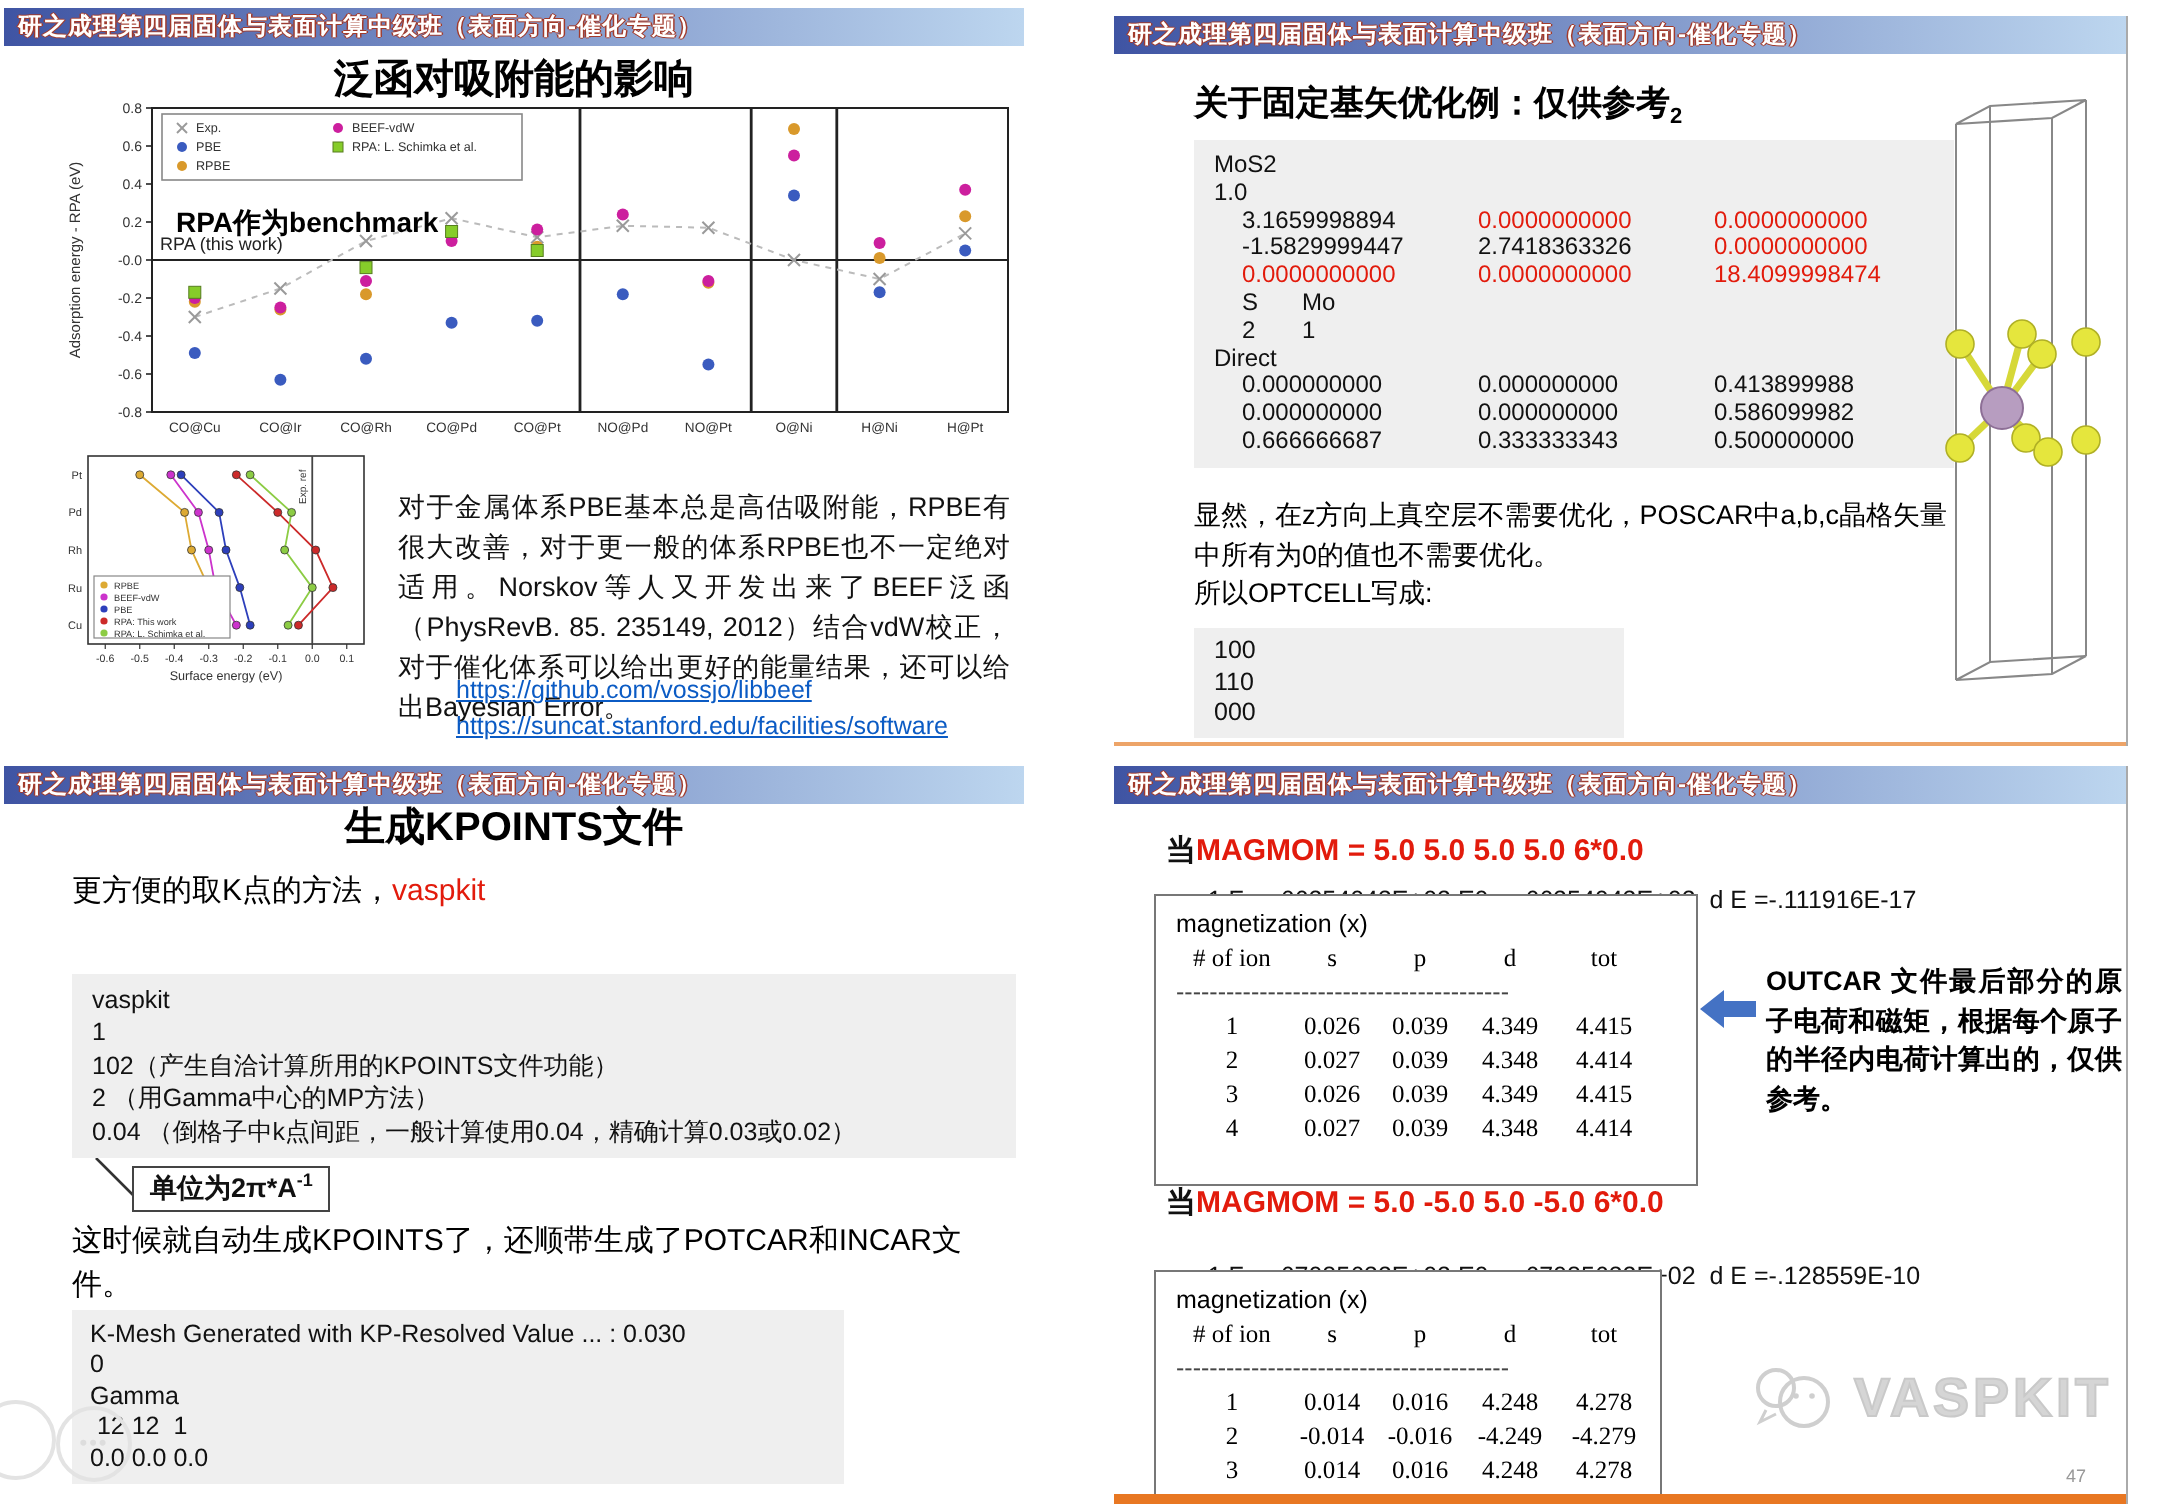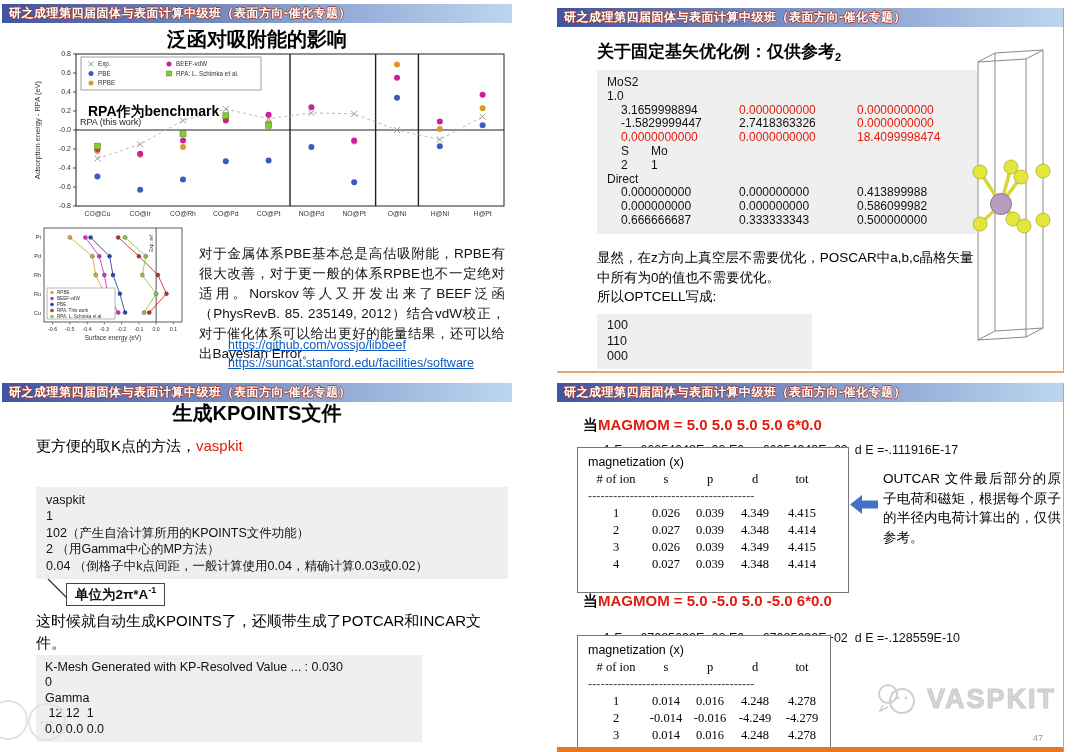--- a/index.html
+++ b/index.html
@@ -364,21 +364,21 @@
           <span>0.027</span>
           <span>0.039</span>
           <span>4.348</span>
           <span>4.414</span>
         </div>
       </div>
 
     <svg style="position:absolute;left:293px;top:112px;" width="28" height="19" viewBox="0 0 28 19">
       <polygon points="0,9.5 12,0 12,5.5 28,5.5 28,13.5 12,13.5 12,19" style="fill:var(--arrow);"></polygon>
     </svg>
-    <div class="note-text" style="position:absolute;left:326px;top:86px;width:178px;">OUTCAR 文件最后部分的原子电荷和磁矩，根据每个原子的半径内电荷计算出的，仅供参考。</div>
+    <div class="note-text" style="position:absolute;left:326px;top:98px;width:178px;font-weight:bold;">OUTCAR 文件最后部分的原子电荷和磁矩，根据每个原子的半径内电荷计算出的，仅供参考。</div>
 
     <div style="position:absolute;left:26px;top:209px;font-size:15px;font-weight:bold;">
       <span>当</span><span class="red">MAGMOM = 5.0 -5.0 5.0 -5.0 6*0.0</span>
     </div>
     <div style="position:absolute;left:26px;top:234px;font-size:12.5px;white-space:pre;">
       <span>1 F= -.67085632E+02 E0= -.67085632E+02  d E =-.128559E-10</span>
       <span class="red bold" style="margin-left:4px;">mag=</span>
       <span class="red bold" style="margin-left:16px;">-0.0000</span>
     </div>
     <div class="magbox" style="left:20px;top:252px;width:232px;height:112px;">

